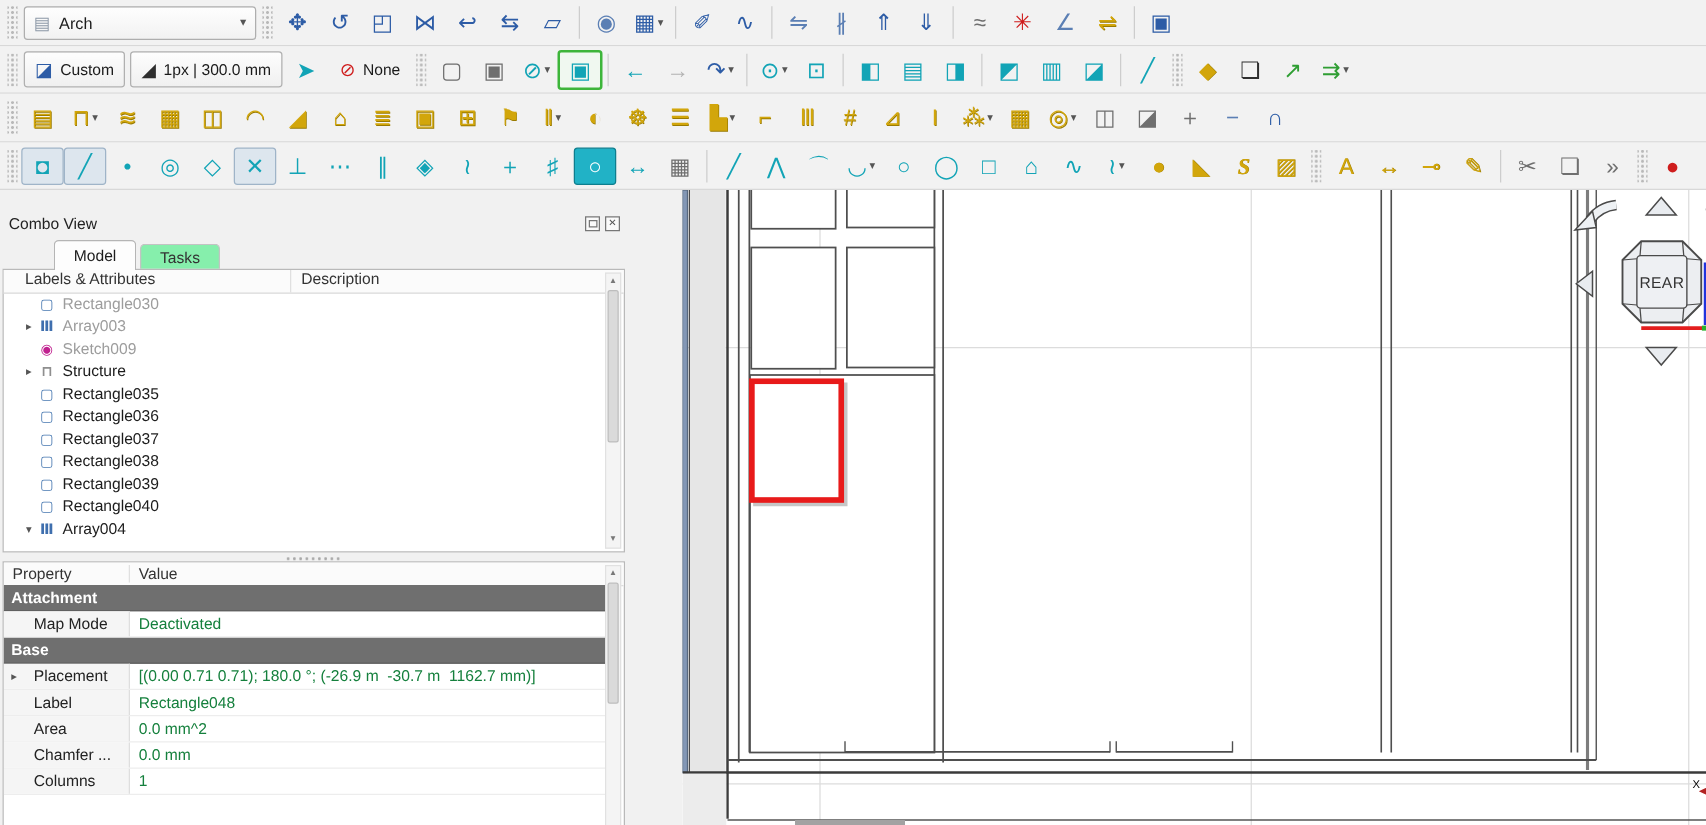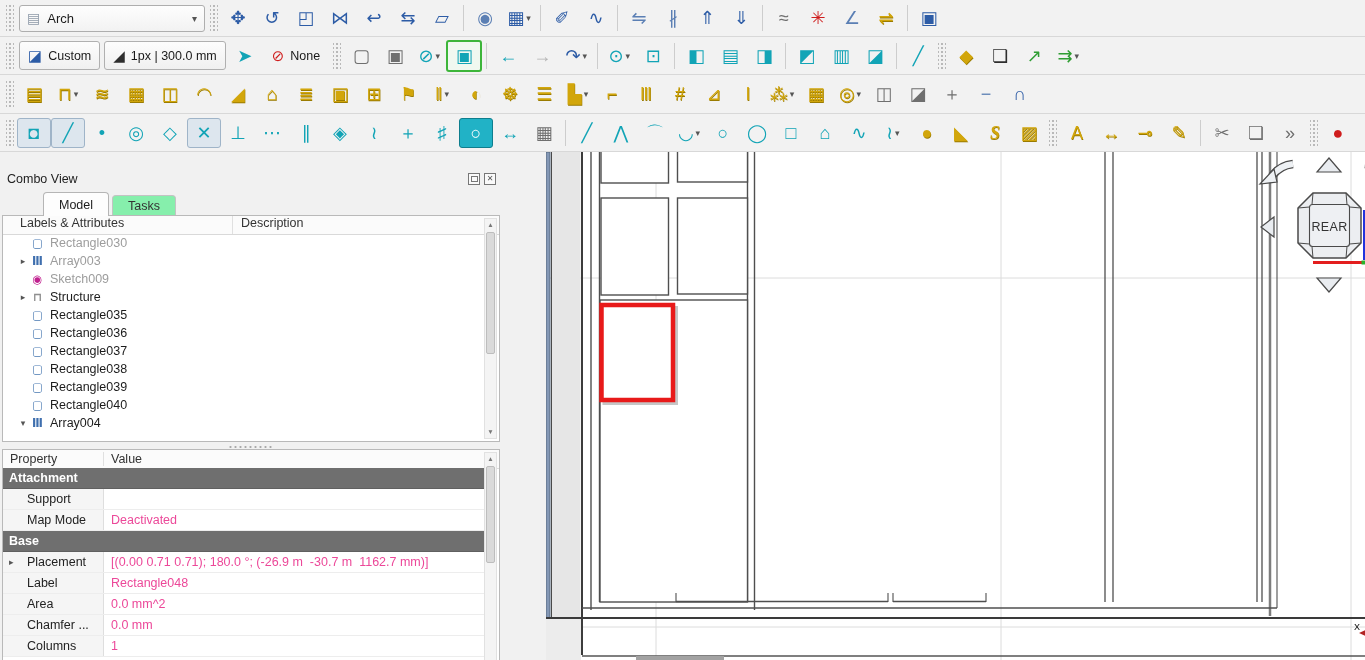--- a/index.html
+++ b/index.html
@@ -70,21 +70,21 @@
   .props-hdr{height:18px;display:flex;border-bottom:1px solid #dcdcdc;font-size:12.5px;color:#333;align-items:center;background:#fbfbfb;}
   .ph1{width:101px;padding-left:7px;border-right:1px solid #e0e0e0;box-sizing:border-box;}
   .ph2{padding-left:7px;}
   .prop-rows{position:absolute;top:18px;left:0;right:15px;bottom:0;}
   .pgroup{height:20px;background:#6f6f6f;color:#fff;font-weight:bold;font-size:12.5px;
           display:flex;align-items:center;padding-left:6px;border-bottom:1px solid #606060;}
   .prow{height:20px;display:flex;align-items:stretch;border-bottom:1px solid #ededed;font-size:12.5px;position:relative;}
   .plabel{width:101px;padding-left:24px;box-sizing:border-box;background:#f5f5f5;border-right:1px solid #dedede;
           display:flex;align-items:center;color:#222;overflow:hidden;white-space:nowrap;}
   .pexp{position:absolute;left:6px;top:0;height:20px;display:flex;align-items:center;font-size:9px;color:#555;}
-  .pvalue{flex:1;padding-left:7px;display:flex;align-items:center;white-space:pre;color:#ec4899;overflow:hidden;}
+  .pvalue{flex:1;padding-left:7px;display:flex;align-items:center;white-space:pre;color:#15803d;overflow:hidden;}
   .viewport{position:absolute;left:510px;top:0;width:855px;height:508px;background:#fff;margin-left:36px;}
   svg text{font-family:"Liberation Sans","DejaVu Sans",sans-serif;}
 </style>
 </head>
 <body>
 
 <div id="tb1" class="toolbar">
     <div class="grip"></div>
     <div class="tb-combo">
       <span class="wbico">▤</span>
@@ -554,24 +554,20 @@
 
     <div class="splitter"></div>
 
     <div class="props">
       <div class="props-hdr">
         <div class="ph1">Property</div>
         <div class="ph2">Value</div>
       </div>
       <div class="prop-rows" id="prop-rows">
           <div class="pgroup">Attachment</div>
-          <div class="prow">
-            <div class="plabel">Support</div>
-            <div class="pvalue"></div>
-          </div>
           <div class="prow">
             <div class="plabel">Map Mode</div>
             <div class="pvalue">Deactivated</div>
           </div>
           <div class="pgroup">Base</div>
           <div class="prow">
             <span class="pexp">▸</span>
             <div class="plabel">Placement</div>
             <div class="pvalue">[(0.00 0.71 0.71); 180.0 °; (-26.9 m  -30.7 m  1162.7 mm)]</div>
           </div>

